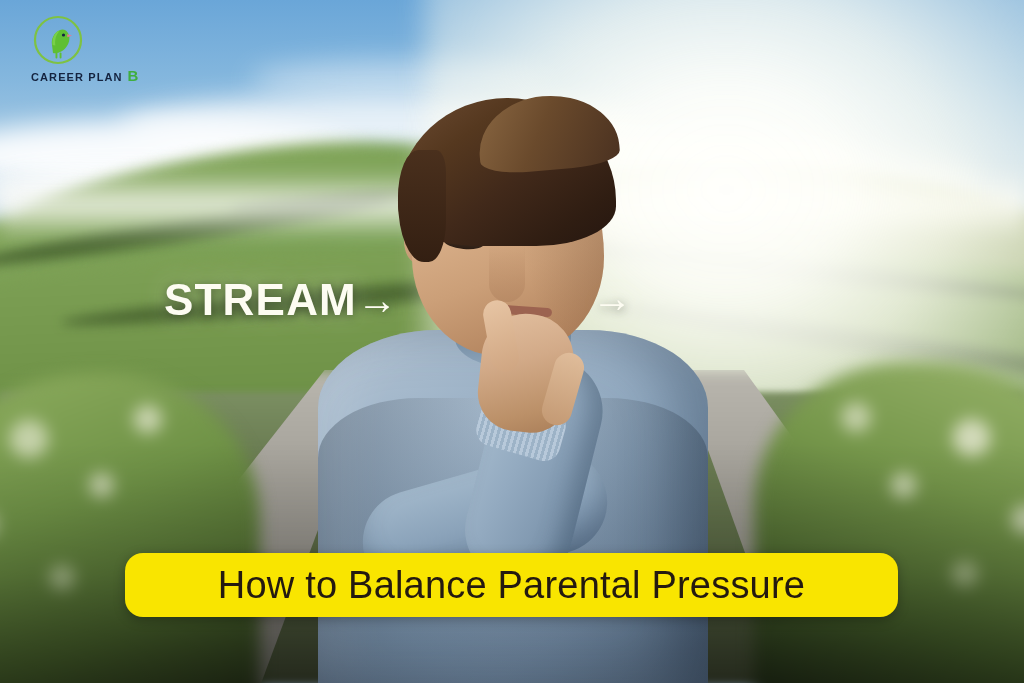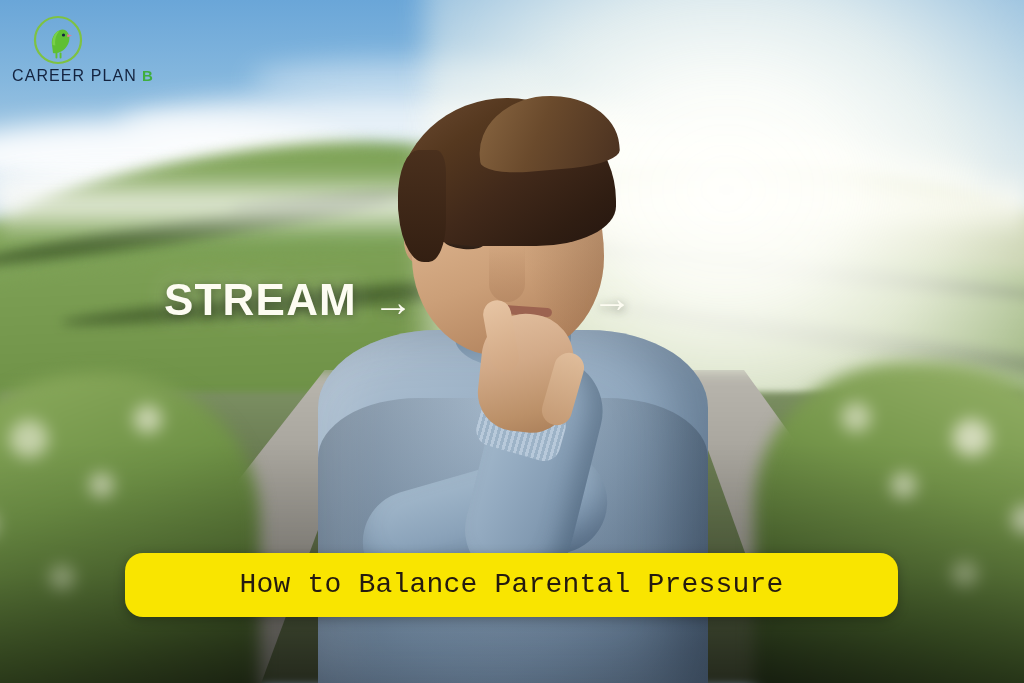--- a/index.html
+++ b/index.html
@@ -274,40 +274,40 @@
 
   
   .kicker {
     position:absolute; top:278px;
     font-weight:700;
     font-size:44px;
     letter-spacing:1.2px;
     color:#fdfcf2;
     text-shadow:0 2px 10px rgba(40,50,30,.55), 0 0 26px rgba(255,255,240,.35);
     white-space:nowrap;
-    display:flex; align-items:flex-end; gap:16px;
+    display:flex; align-items:center; 
     line-height:1;
   }
   .kicker-left  { left:164px; }
   .kicker-right { left:592px; }
   .kicker .arrow { font-size:40px; font-weight:400; }
 
   
   .banner {
     position:absolute;
     left:125px; top:553px;
     width:773px; height:64px;
     background:#F9E500;
     border-radius:18px;
     display:flex; align-items:center; justify-content:center;
     box-shadow:0 3px 12px rgba(0,0,0,.28);
   }
   .banner-title {
-    font-family:Liberation Mono, monospace;
-    font-size:28px;
+    font-family:Liberation Sans, sans-serif;
+    font-size:38px;
     font-weight:400;
     color:#241a10;
     letter-spacing:.2px;
     white-space:nowrap;
     line-height:1;
   }
 
   
   .logo {
     position:absolute; left:12px; top:14px;
@@ -317,22 +317,23 @@
     position:absolute; left:20px; top:0;
     width:52px; height:52px;
   }
   .logo-wordmark {
     position:absolute; left:0; top:54px;
     width:150px;
     display:flex; align-items:baseline; gap:5px;
     line-height:1;
   }
   .logo-text {
-    font-size:16px; font-weight:400; letter-spacing:1.1px;
+    font-size:11px; font-weight:700; letter-spacing:1.1px;
     color:#14233f;
+    margin-left:19px;
   }
   .logo-b {
     font-size:15px; font-weight:700;
     color:#3fae3f;
   }
 </style>
 </head>
 <body>
 
 <div class="stage">

